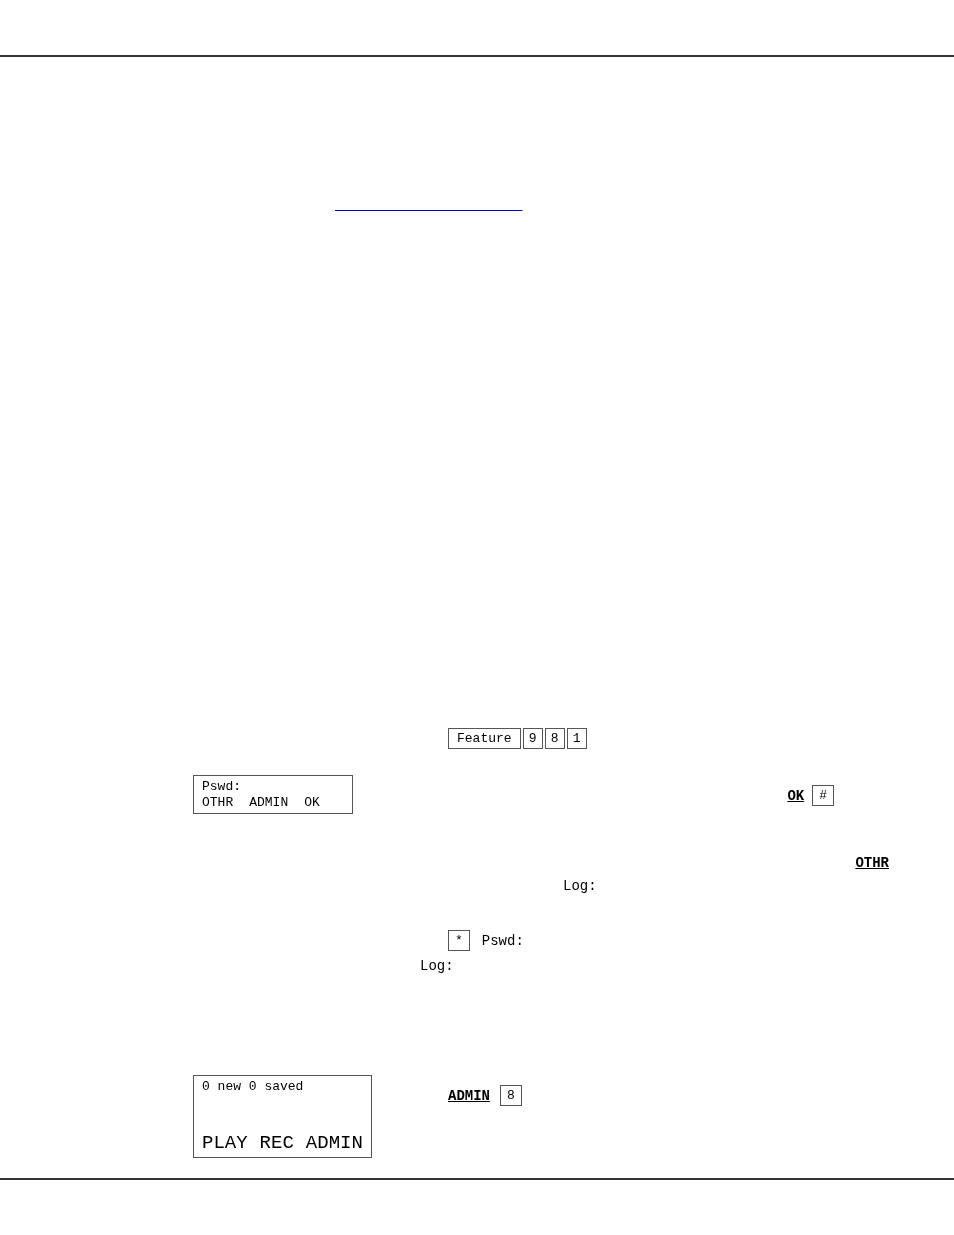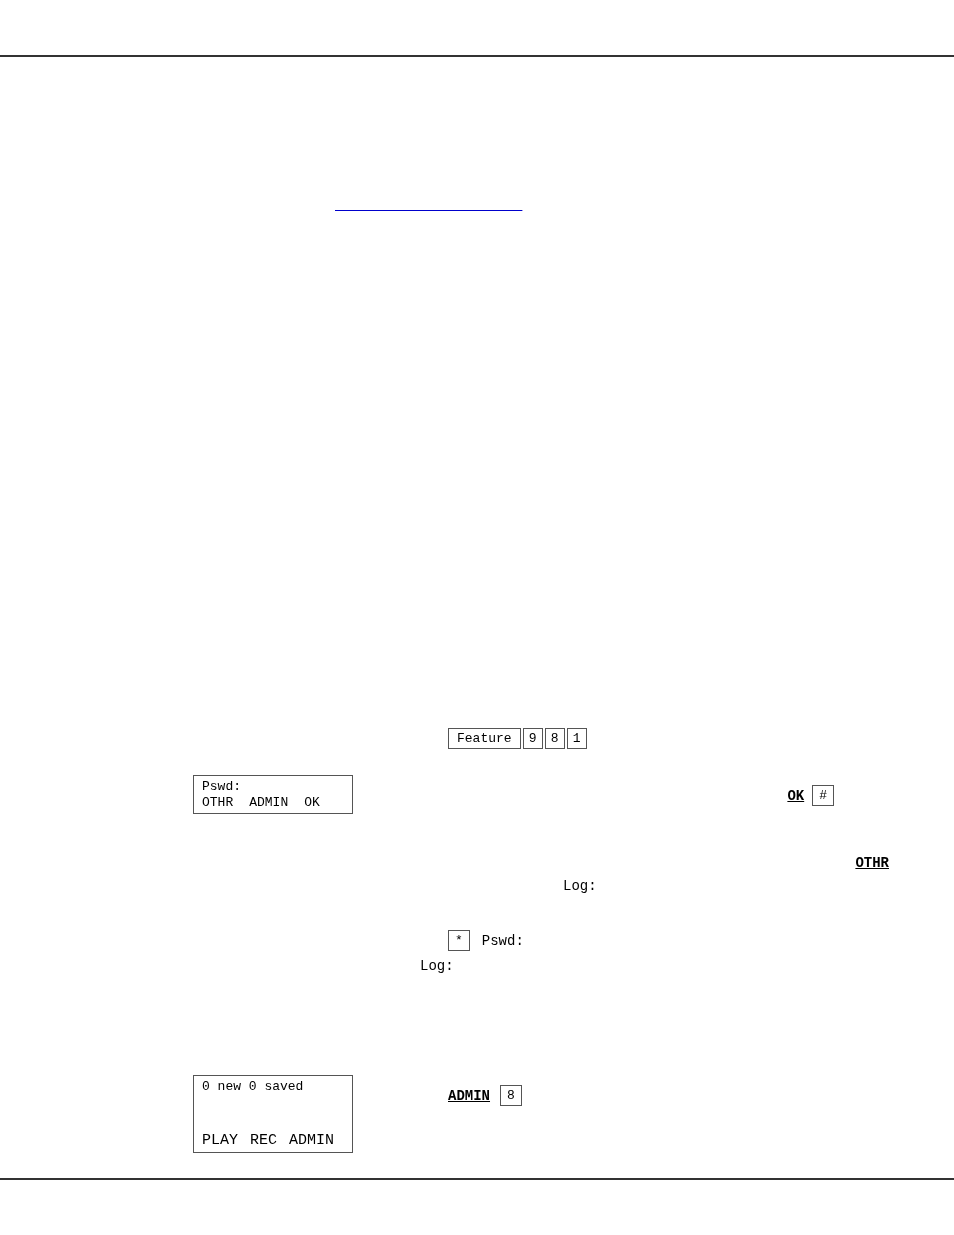--- a/index.html
+++ b/index.html
@@ -185,21 +185,21 @@
     }
 
     .bottom-top-line {
       font-size: 13px;
       margin-bottom: 1px;
     }
 
     .bottom-buttons-line {
       display: flex;
       gap: 12px;
-      font-size: 15px;
+      font-size: 19px;
       margin-top: 38px;
     }
 
     
     .admin-area {
       position: absolute;
       top: 1085px;
       left: 448px;
       display: flex;
       align-items: center;

